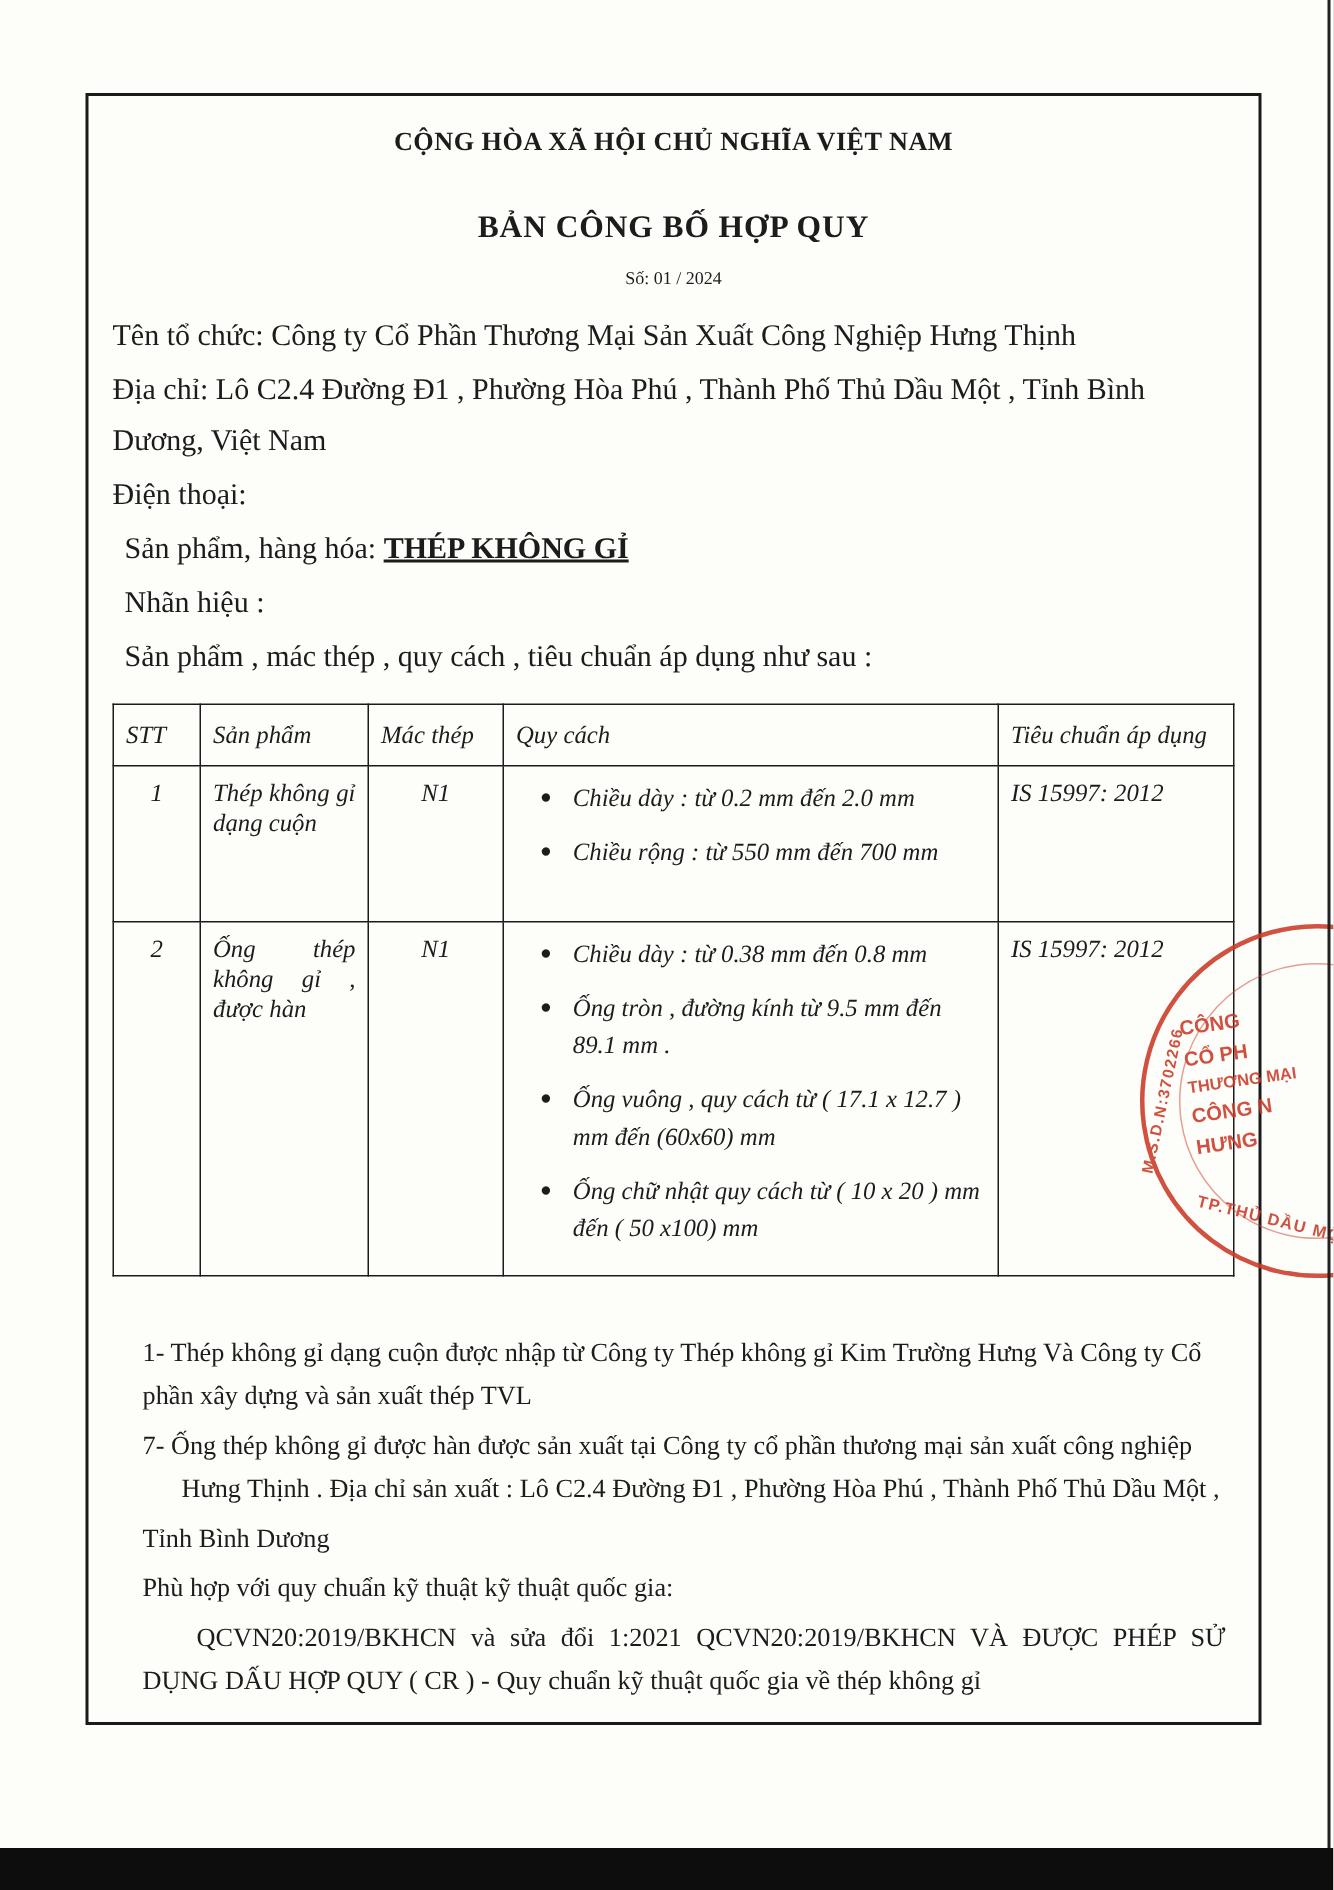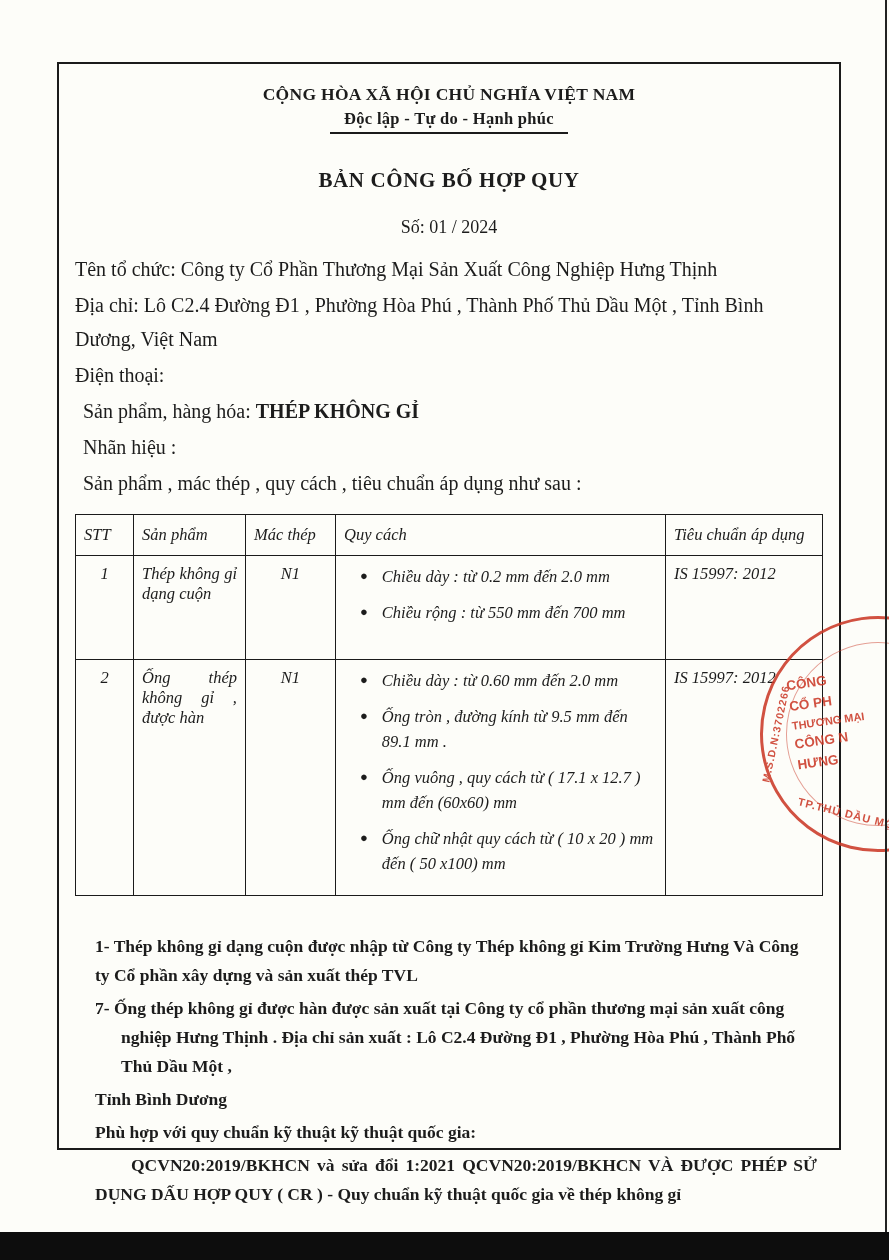--- a/index.html
+++ b/index.html
@@ -20,25 +20,25 @@
     padding:16px 16px 4px 16px;
   }
   .center{text-align:center;}
   .nat-header{font-weight:bold;font-size:17.5px;letter-spacing:.3px;margin-top:4px;}
   .motto-wrap{margin-top:4px;}
   .motto{
     display:inline-block;font-weight:bold;font-size:16.5px;
     border-bottom:2px solid #1b1b1b;padding:0 14px 3px 14px;letter-spacing:.3px;
   }
   .doc-title{font-weight:bold;font-size:21px;letter-spacing:.6px;margin-top:34px;}
-  .doc-number{font-size:18px;margin-top:24px;}
+  .doc-number{font-size:12px;margin-top:14px;}
   .body-text{font-size:20px;line-height:1.7;margin-top:14px;}
   .body-text p{margin:0 0 2px 0;}
   .indent-sm{padding-left:8px;}
-  .bold{font-weight:bold;}
+  .bold{font-weight:bold;text-decoration:underline;}
   table.products{
     width:100%;border-collapse:collapse;margin-top:14px;
     font-size:16.5px;
   }
   table.products th, table.products td{
     border:1.5px solid #1b1b1b;
     vertical-align:top;
     padding:8px 8px;
     font-style:italic;
   }
@@ -49,21 +49,21 @@
   col.c-qc{width:330px;}
   col.c-tc{width:auto;}
   td.stt-cell{text-align:center;}
   td.mac-cell{text-align:center;}
   td.sp-cell{text-align:justify;}
   .row-1{height:104px;}
   .row-2{height:232px;}
   .spec-item{display:flex;gap:14px;margin:0 0 10px 16px;line-height:1.55;}
   .spec-item .bullet{flex:0 0 auto;font-size:13px;line-height:1.9;}
   .notes{font-size:17.5px;line-height:1.66;margin-top:36px;padding:0 6px 0 20px;}
-  .notes p{margin:0 0 4px 0;font-weight:bold;}
+  .notes p{margin:0 0 4px 0;}
   .note-hang{padding-left:26px;text-indent:-26px;}
   .qcvn{
     margin-left:-16px;margin-right:-4px;
     text-align:justify;text-indent:36px;
   }
   
   .stamp{
     position:absolute;left:760px;top:616px;
     width:236px;height:236px;
     transform:rotate(-8deg);
@@ -94,23 +94,20 @@
 </style>
 </head>
 <body>
 
 <div class="page">
 
   <div class="frame">
 
     <div class="center nat-header">CỘNG HÒA XÃ HỘI CHỦ NGHĨA VIỆT NAM</div>
 
-    <div class="center motto-wrap">
-      <span class="motto">Độc lập - Tự do - Hạnh phúc</span>
-    </div>
 
     <div class="center doc-title">BẢN CÔNG BỐ HỢP QUY</div>
 
     <div class="center doc-number">Số: 01 / 2024</div>
 
     <div class="body-text">
       <p>Tên tổ chức: Công ty Cổ Phần Thương Mại Sản Xuất Công Nghiệp Hưng Thịnh</p>
       <p>Địa chỉ: Lô C2.4 Đường Đ1 , Phường Hòa Phú , Thành Phố Thủ Dầu Một , Tỉnh Bình Dương, Việt Nam</p>
       <p>Điện thoại:</p>
       <p class="indent-sm"><span>Sản phẩm, hàng hóa: </span><span class="bold">THÉP KHÔNG GỈ</span></p>
@@ -150,21 +147,21 @@
         </td>
         <td>IS 15997: 2012</td>
       </tr>
       <tr class="row-2">
         <td class="stt-cell">2</td>
         <td class="sp-cell">Ống thép không gỉ , được hàn</td>
         <td class="mac-cell">N1</td>
         <td>
           <div class="spec-item">
                 <span class="bullet">●</span>
-                <span>Chiều dày : từ 0.60 mm đến 2.0 mm</span>
+                <span>Chiều dày : từ 0.38 mm đến 0.8 mm</span>
               </div>
           <div class="spec-item">
                 <span class="bullet">●</span>
                 <span>Ống tròn , đường kính từ 9.5 mm đến 89.1 mm .</span>
               </div>
           <div class="spec-item">
                 <span class="bullet">●</span>
                 <span>Ống vuông , quy cách từ ( 17.1 x 12.7 ) mm đến (60x60) mm</span>
               </div>
           <div class="spec-item">

